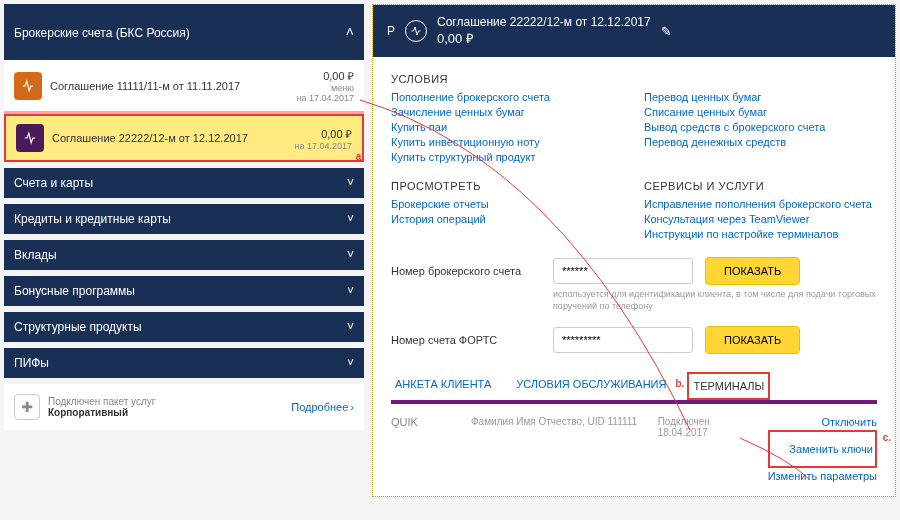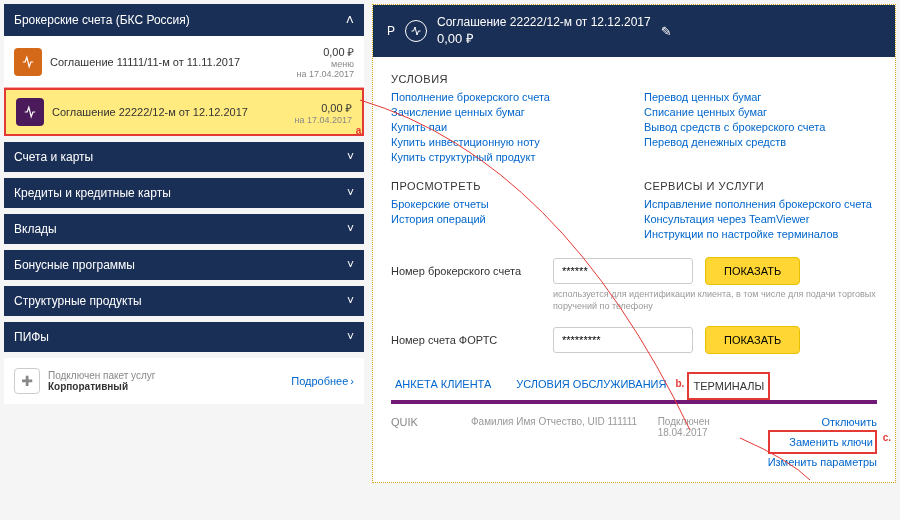--- a/index.html
+++ b/index.html
@@ -1,25 +1,25 @@
 <!DOCTYPE html>
 <html><head>
 <meta charset="utf-8">
 <style>
   * { box-sizing: border-box; margin: 0; padding: 0; font-family: Arial, sans-serif; }
   body { background: #f5f5f5; width: 900px; height: 520px; overflow: hidden; font-size: 11px; color: #333; position: relative; }
   .container { display: flex; gap: 8px; padding: 4px; }
   .left-panel { width: 360px; }
   .right-panel { flex: 1; background: #fff; border: 1px dotted #d4a017; }
 
-  .acc-header { background: #1a2f56; color: #fff; padding: 8px 10px; display: flex; justify-content: space-between; align-items: center; cursor: pointer; font-size: 12px; }
+  .acc-header { background: #1a2f56; color: #fff; padding: 20px 10px; display: flex; justify-content: space-between; align-items: flex-end; cursor: pointer; font-size: 12px; }
   .acc-header .chev { font-size: 14px; }
   .acc-body { background: #fff; }
 
-  .agreement { display: flex; align-items: center; padding: 8px 10px; gap: 8px; border-bottom: 1px solid #fca5a5; cursor: pointer; }
+  .agreement { display: flex; align-items: center; padding: 8px 10px; gap: 8px; border-bottom: 3px solid #fca5a5; cursor: pointer; }
   .agreement.selected { background: #ffeb80; border: 2px solid #e53935; position: relative; }
   .agreement.selected::after { content: 'a.'; position: absolute; right: -2px; bottom: -2px; color: #e53935; font-size: 10px; font-weight: bold; }
   .agreement .ico { width: 28px; height: 28px; background: #4a1a5a; border-radius: 4px; display: flex; align-items: center; justify-content: center; color: #fff; flex-shrink: 0; }
   .agreement .ico.orange { background: #d4691a; }
   .agreement .mid { flex: 1; font-size: 11px; }
   .agreement .right { text-align: right; font-size: 11px; }
   .agreement .menu { font-size: 9px; color: #888; }
   .agreement .date { font-size: 9px; color: #888; }
 
   .acc-section { background: #1a2f56; color: #fff; padding: 8px 10px; display: flex; justify-content: space-between; align-items: center; margin-top: 6px; cursor: pointer; font-size: 12px; }
@@ -51,21 +51,21 @@
   .tab { font-size: 11px; color: #0066cc; padding: 6px 4px; cursor: pointer; position: relative; }
   .tab.active { color: #333; border: 2px solid #e53935; }
   .tab.active::before { content: 'b.'; position: absolute; left: -14px; top: 4px; color: #e53935; font-size: 10px; font-weight: bold; }
 
   .quik-row { display: flex; align-items: flex-start; margin-top: 12px; gap: 20px; font-size: 11px; }
   .quik-name { color: #888; width: 60px; }
   .quik-user { flex: 1; color: #999; font-size: 10px; }
   .quik-conn { color: #999; font-size: 10px; width: 90px; }
   .quik-actions { text-align: right; }
   .quik-actions a { display: block; color: #0066cc; font-size: 11px; cursor: pointer; margin-bottom: 2px; }
-  .quik-actions a.boxed { border: 2px solid #e53935; padding: 4px 2px; position: relative; }
+  .quik-actions a.boxed { border: 2px solid #e53935; padding: 11px 2px; position: relative; }
   .quik-actions a.boxed::after { content: 'c.'; position: absolute; right: -16px; top: 0; color: #e53935; font-size: 10px; font-weight: bold; }
 
   svg.curve { position: absolute; top: 0; left: 0; pointer-events: none; }
 </style>
 </head>
 <body>
 
 <div class="container">
   <div class="left-panel">
     <div class="acc-header">

